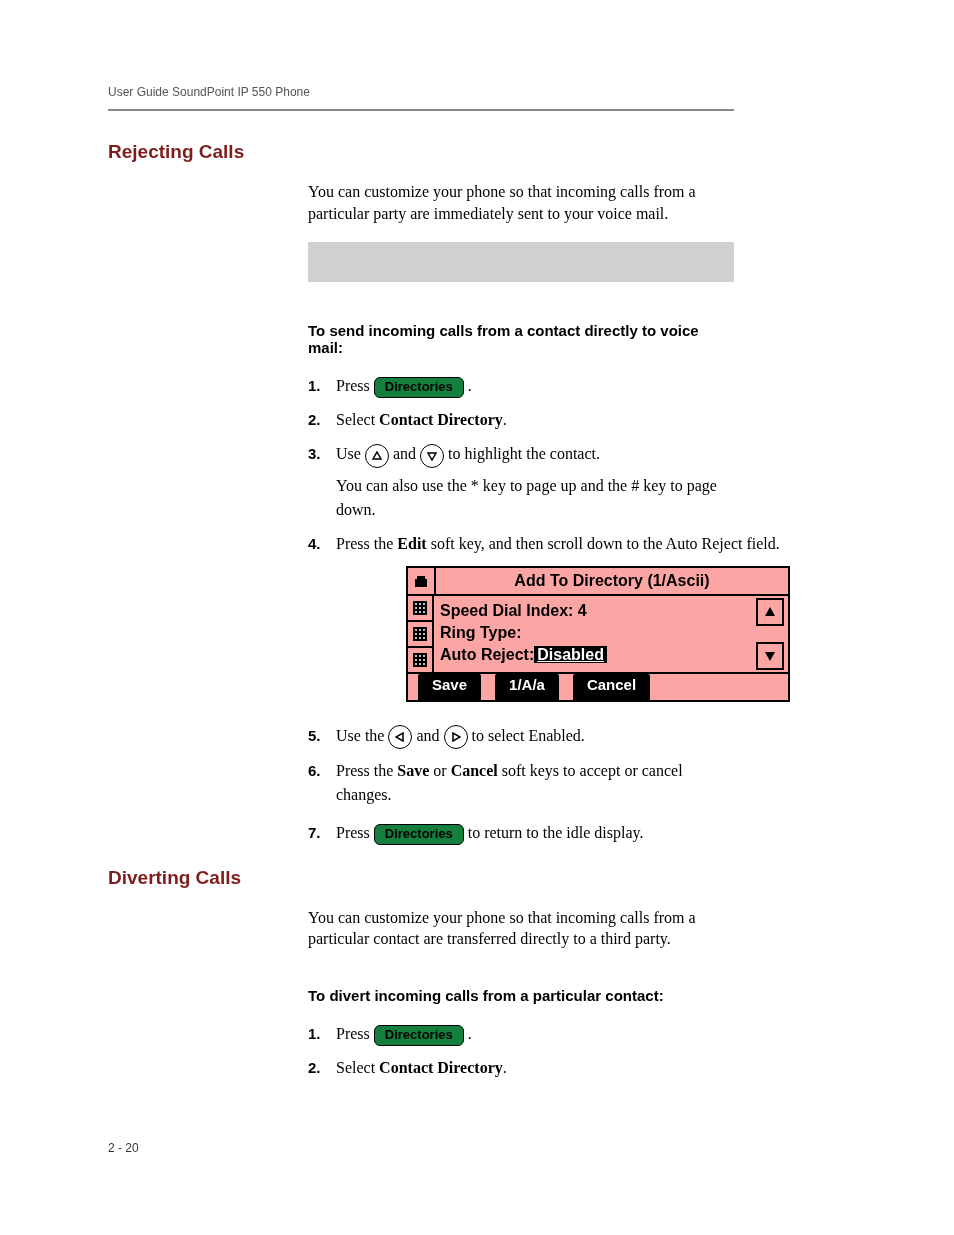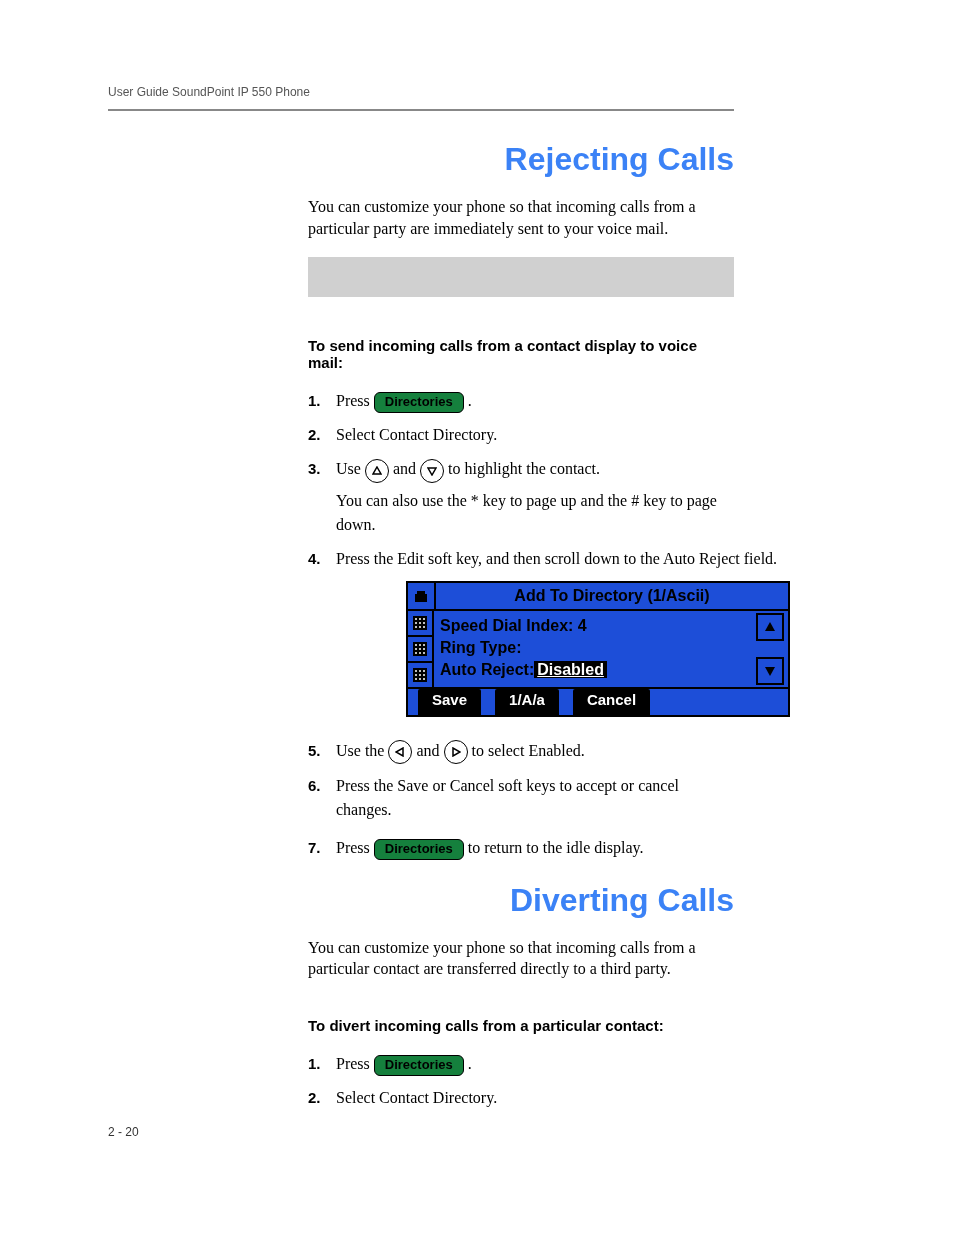--- a/index.html
+++ b/index.html
@@ -22,24 +22,23 @@
     color: #555;
     margin-bottom: 10px;
   }
   .head-rule {
     border-top: 2px solid #888;
     margin: 0 0 30px 0;
   }
   .h1 {
     font-family: Arial, "Helvetica Neue", Helvetica, sans-serif;
     font-weight: 700;
-    font-size: 32px;
-    color: #3b82f6;
+    font-size: 19px;
+    color: #7f1d1d;
     margin: 0 0 18px 0;
-    text-align: right;
   }
   .body-block {
     margin-left: 200px;
   }
   .para {
     font-size: 16px;
     line-height: 1.35;
     margin: 0 0 18px 0;
   }
   .note-bar {
@@ -96,28 +95,28 @@
     width: 22px;
     height: 22px;
     border: 1px solid #000;
     border-radius: 50%;
     align-items: center;
     justify-content: center;
     vertical-align: middle;
     background: #fff;
   }
   .nav-key svg { display:block; }
-  .b { font-weight: 400; }
+  .b { font-weight: 700; }
 
   
   .lcd {
     width: 380px;
     margin: 10px 0 12px 70px;
     border: 2px solid #000;
-    background: #1d4ed8;
+    background: #fca5a5;
     font-family: Arial, Helvetica, sans-serif;
     font-weight: 700;
     color: #000;
   }
   .lcd-title-row {
     display: flex;
     border-bottom: 2px solid #000;
   }
   .lcd-title-row .corner {
     width: 26px;
@@ -185,42 +184,42 @@
     line-height: 18px;
     padding: 2px 14px 4px 14px;
     margin-right: 2px;
     border-radius: 2px 2px 0 0;
     margin-left: 12px;
   }
   .lcd-softkeys .sk:first-child{ margin-left:10px;}
   .page-num {
     position: absolute;
     left: 108px;
-    bottom: 96px;
+    bottom: 80px;
     font-family: Arial, Helvetica, sans-serif;
     font-size: 12px;
     color: #333;
   }
 </style>
 </head>
 <body>
 
 <div class="page">
 
   <div class="running-head">User Guide SoundPoint IP 550 Phone</div>
   <div class="head-rule"></div>
 
   <div class="h1">Rejecting Calls</div>
 
   <div class="body-block">
     <p class="para">You can customize your phone so that incoming calls from a particular party are immediately sent to your voice mail.</p>
 
     <div class="note-bar"></div>
 
-    <p class="sub-head">To send incoming calls from a contact display to voice mail:</p>
+    <p class="sub-head">To send incoming calls from a contact directly to voice mail:</p>
 
     <ol class="steps">
       <li>
         <span class="num">1.</span>
         <span class="step-body">
           <span>Press </span>
           <span class="key-btn">Directories</span>
           <span> .</span>
         </span>
       </li>

